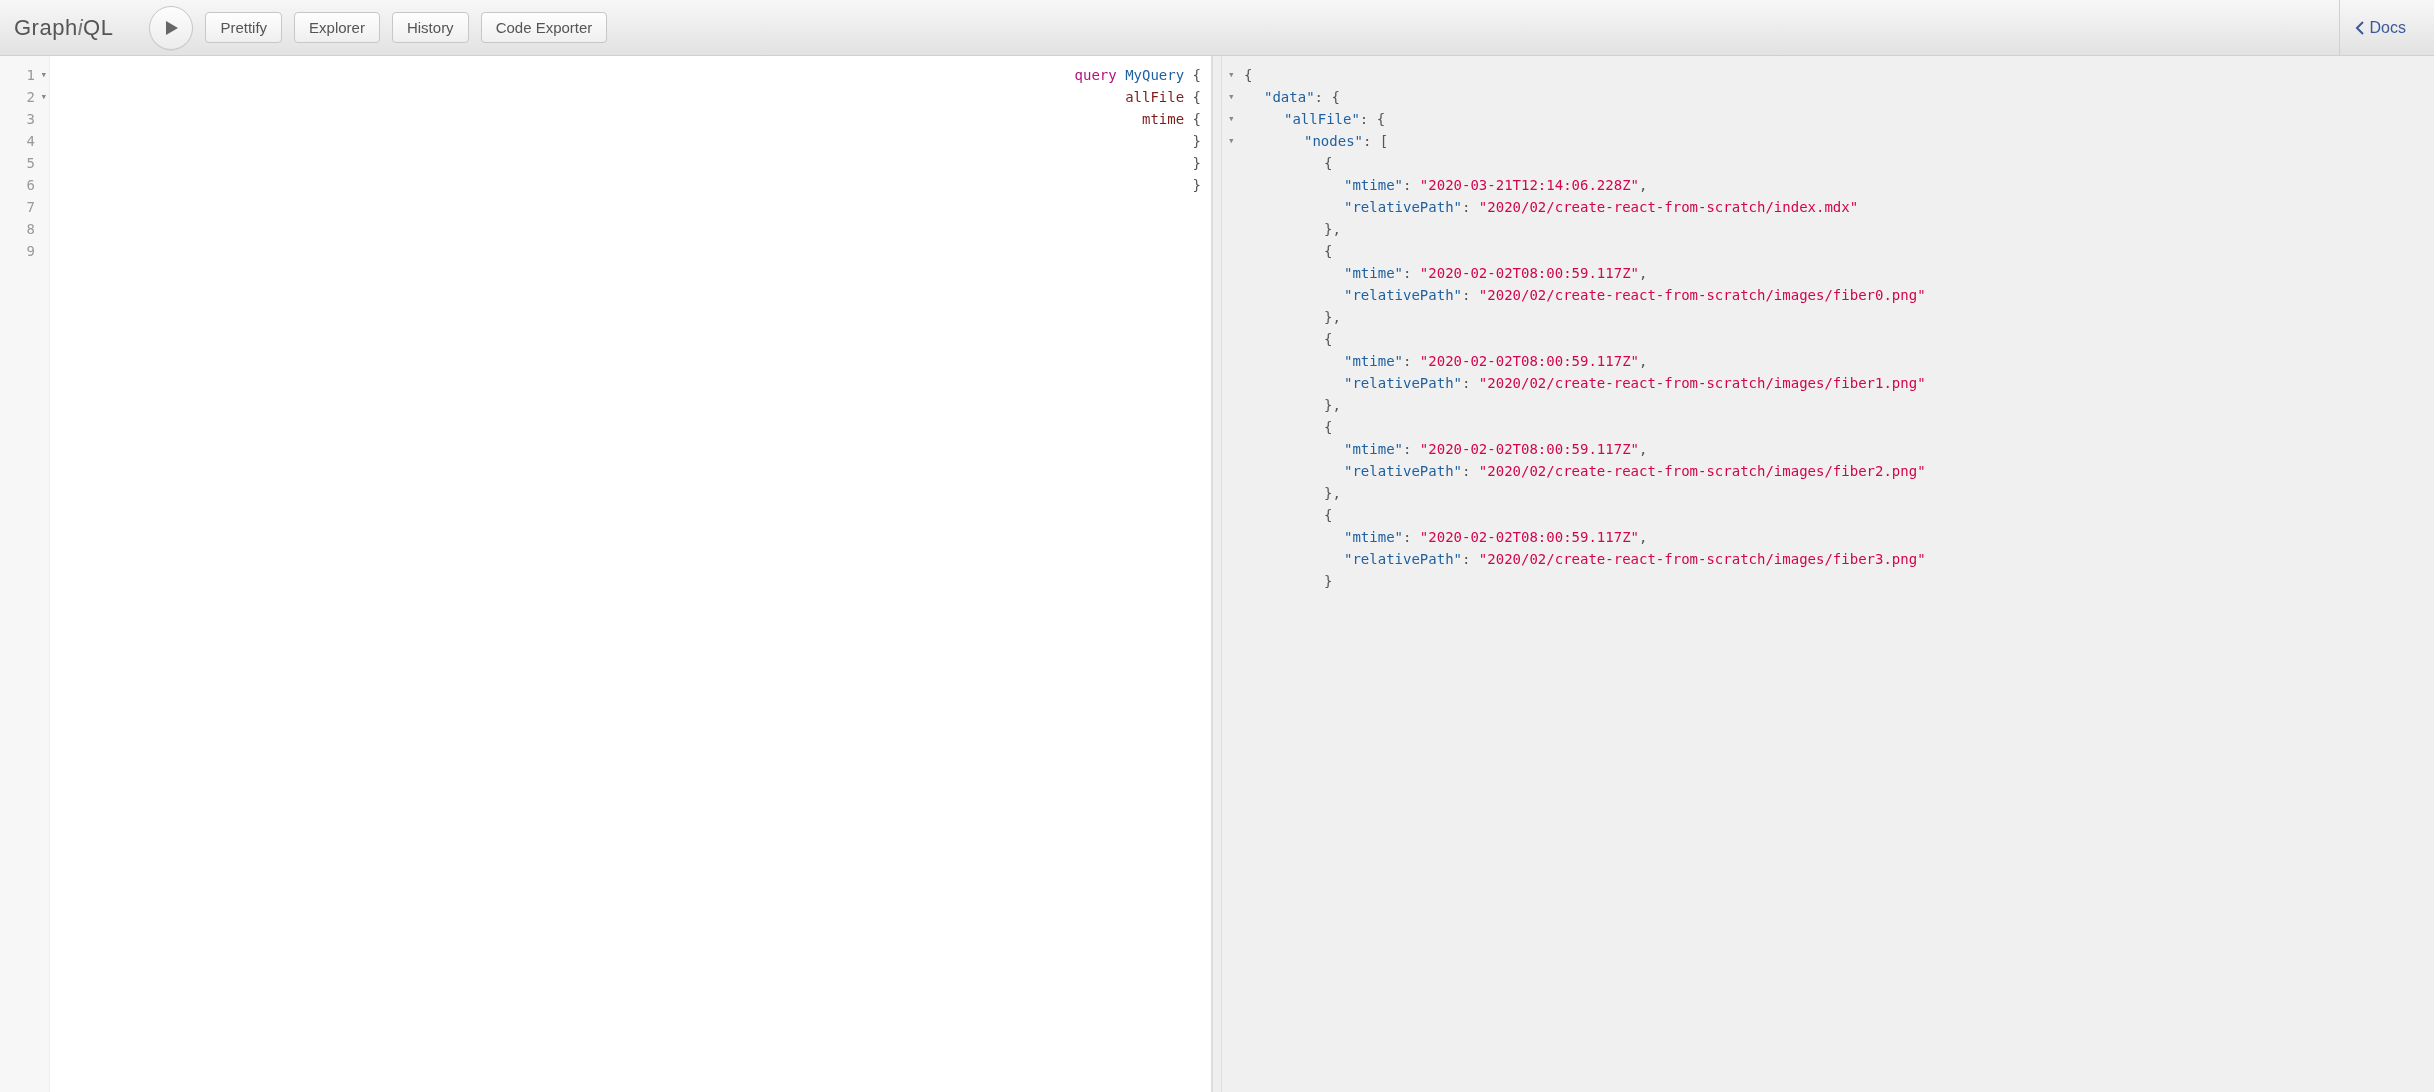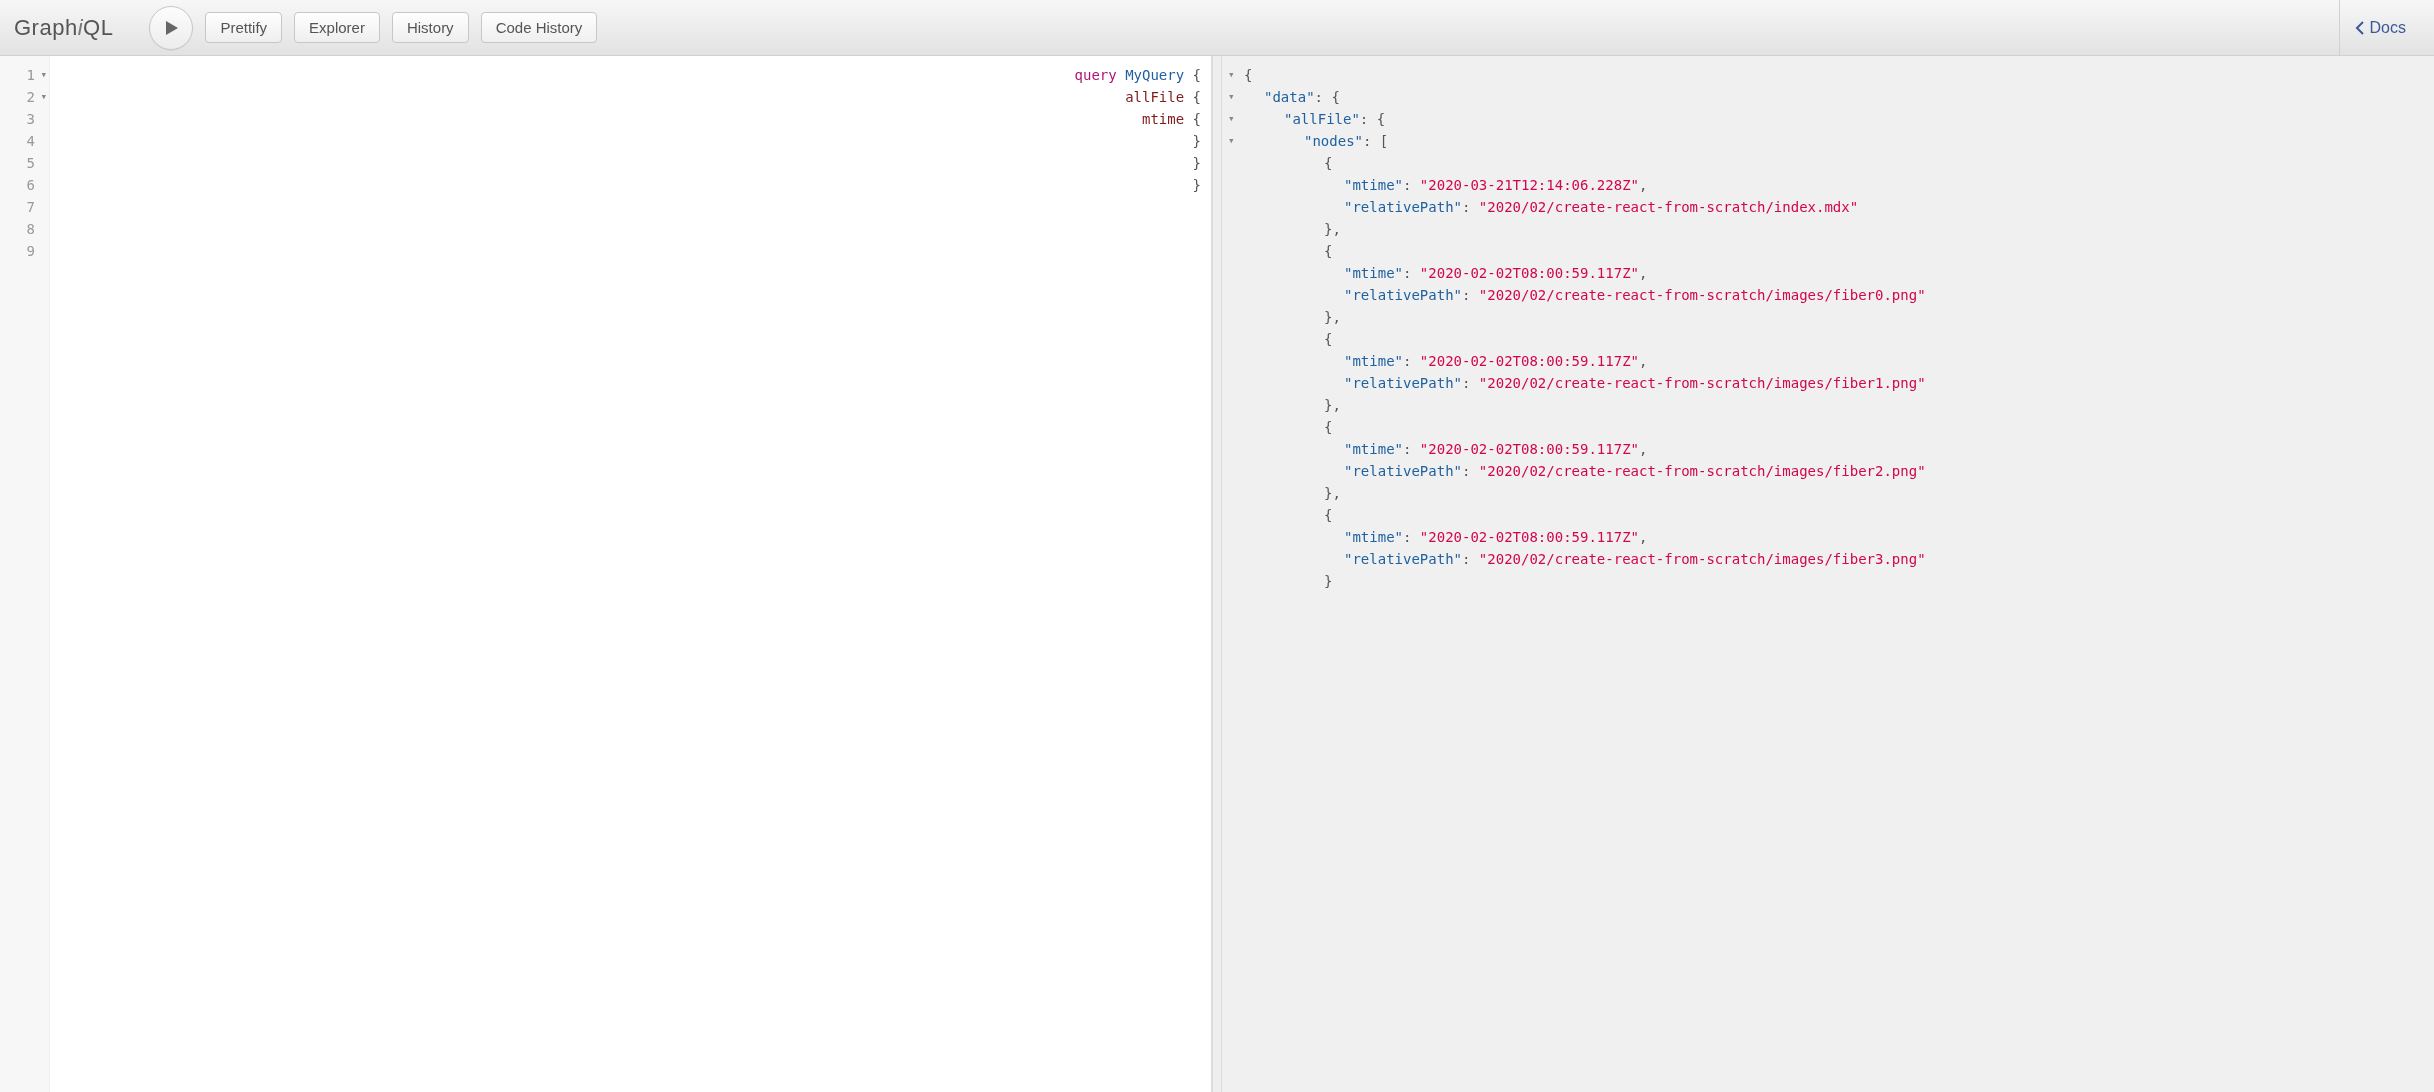--- a/index.html
+++ b/index.html
@@ -145,21 +145,21 @@
   <button class="execute-btn">
     <span>
       <svg width="16" height="16" viewBox="0 0 16 16">
           <polygon points="3,1 15,8 3,15" fill="#666"></polygon>
         </svg>
     </span>
   </button>
   <button class="toolbar-btn">Prettify</button>
   <button class="toolbar-btn">Explorer</button>
   <button class="toolbar-btn">History</button>
-  <button class="toolbar-btn">Code History</button>
+  <button class="toolbar-btn">Code Exporter</button>
   <div class="spacer"></div>
   <div class="docs-toggle">
     <span>
       <svg width="12" height="16" viewBox="0 0 12 16">
           <polyline points="9,2 3,8 9,14" fill="none" stroke="#3B5998" stroke-width="2"></polyline>
         </svg>
     </span>
     <span>Docs</span>
   </div>
 </div>

